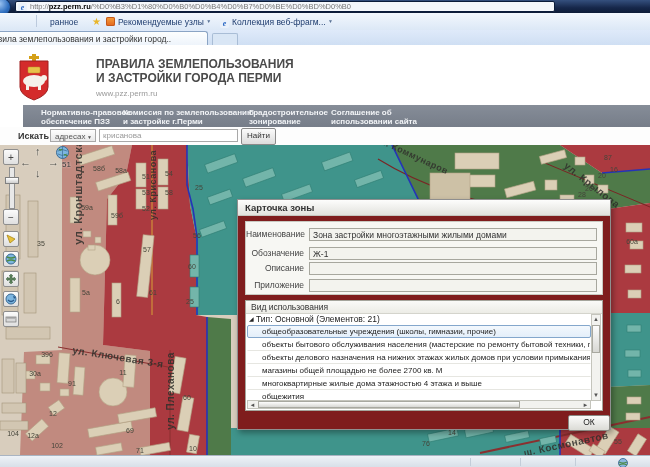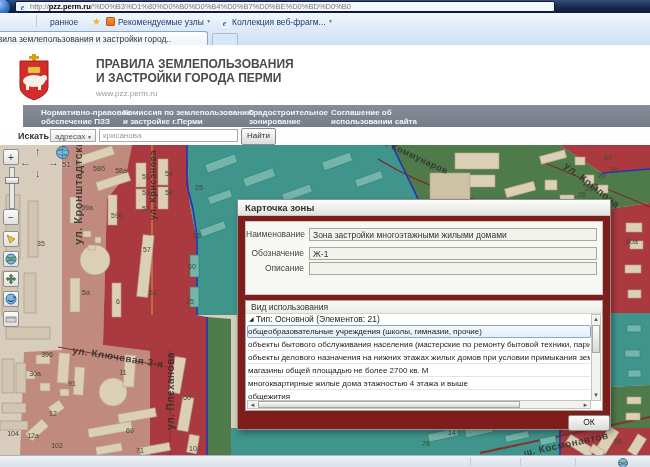--- a/index.html
+++ b/index.html
@@ -69,21 +69,21 @@
   .flabel{position:absolute;left:0;width:58px;text-align:right;font-size:8.5px;color:#444;line-height:13px;}
   .finput{position:absolute;left:63px;top:0;width:288px;height:13px;border:1px solid #a7a79e;background:#f3f3ee;
     font-size:8.5px;color:#333;font-family:"Liberation Sans",sans-serif;padding:0 3px;box-sizing:border-box;}
   #listbox{left:7px;top:100px;width:358px;height:111px;background:#fff;border:1px solid #a5a59c;box-sizing:border-box;}
   #listheader{left:0;top:0;width:100%;height:13px;background:linear-gradient(#fafaf8,#ececе6);
     background:linear-gradient(#fafaf8,#ecece6);border-bottom:1px solid #d4d4cc;
     font-size:8.5px;color:#333;line-height:13px;padding-left:5px;box-sizing:border-box;}
   #grouprow{left:0;top:13px;width:100%;height:11px;font-size:8.5px;color:#222;line-height:11px;padding-left:3px;box-sizing:border-box;background:#fff;}
   #itemsview{left:1px;top:24px;width:344px;height:76px;overflow:hidden;}
   .li{position:relative;height:13px;font-size:8px;color:#222;line-height:12px;white-space:nowrap;overflow:hidden;
-    padding:0 3px 0 0;border:1px solid transparent;border-bottom:1px solid #e6e6e1;box-sizing:border-box;}
+    padding:0 3px 0 14px;border:1px solid transparent;border-bottom:1px solid #e6e6e1;box-sizing:border-box;}
   .li.sel{border:1px solid #84a7cc;background:linear-gradient(#f3f8fd,#e4effa);border-radius:2px;}
   .sb{position:absolute;background:#f2f2ef;border:1px solid #c4c4bc;box-sizing:border-box;}
   .sbarrow{font-size:6px;color:#555;text-align:center;line-height:9px;}
   .sbthumb{position:absolute;background:linear-gradient(#fdfdfd,#d8d8d4);border:1px solid #a8a8a0;box-sizing:border-box;}
   #okbtn{left:330px;top:215px;width:40px;height:14px;background:linear-gradient(#fbfbfa,#dbdbd6);
     border:1px solid #8a8a84;border-radius:2px;font-size:8.5px;color:#222;text-align:center;line-height:13px;}
   
   #statusbar{left:0;top:455px;width:650px;height:12px;background:linear-gradient(#eef2f7,#d6dee7);
     border-top:1px solid #a9b4c2;}
   #statusbar .vline{background:#c3cdd9;top:2px;height:8px;}
@@ -386,20 +386,24 @@
         <input class="finput" readonly="" value="Зона застройки многоэтажными жилыми домами" style="">
       </div>
       <div class="frow" style="top:25px;">
         <span class="flabel">Обозначение</span>
         <input class="finput" readonly="" value="Ж-1" style="">
       </div>
       <div class="frow" style="top:40px;">
         <span class="flabel">Описание</span>
         <input class="finput" readonly="" value="" style="">
       </div>
+      <div class="frow" style="top:57px;">
+        <span class="flabel">Приложение</span>
+        <input class="finput" readonly="" value="" style="">
+      </div>
     </div>
 
     <div class="abs" id="listbox">
       <div class="abs" id="listheader">Вид использования</div>
       <div class="abs" id="grouprow"><span style="font-size:6px;vertical-align:1px;">◢</span> <span>Тип: Основной (Элементов: 21)</span></div>
       <div class="abs" id="itemsview">
         <div class="li sel">общеобразовательные учреждения (школы, гимназии, прочие)</div>
         <div class="li">объекты бытового обслуживания населения (мастерские по ремонту бытовой техники, парикмахерские, ателье и другие)</div>
         <div class="li">объекты делового назначения на нижних этажах жилых домов при условии примыкания земельного участка к красным линиям</div>
         <div class="li">магазины общей площадью не более 2700 кв. М</div>

